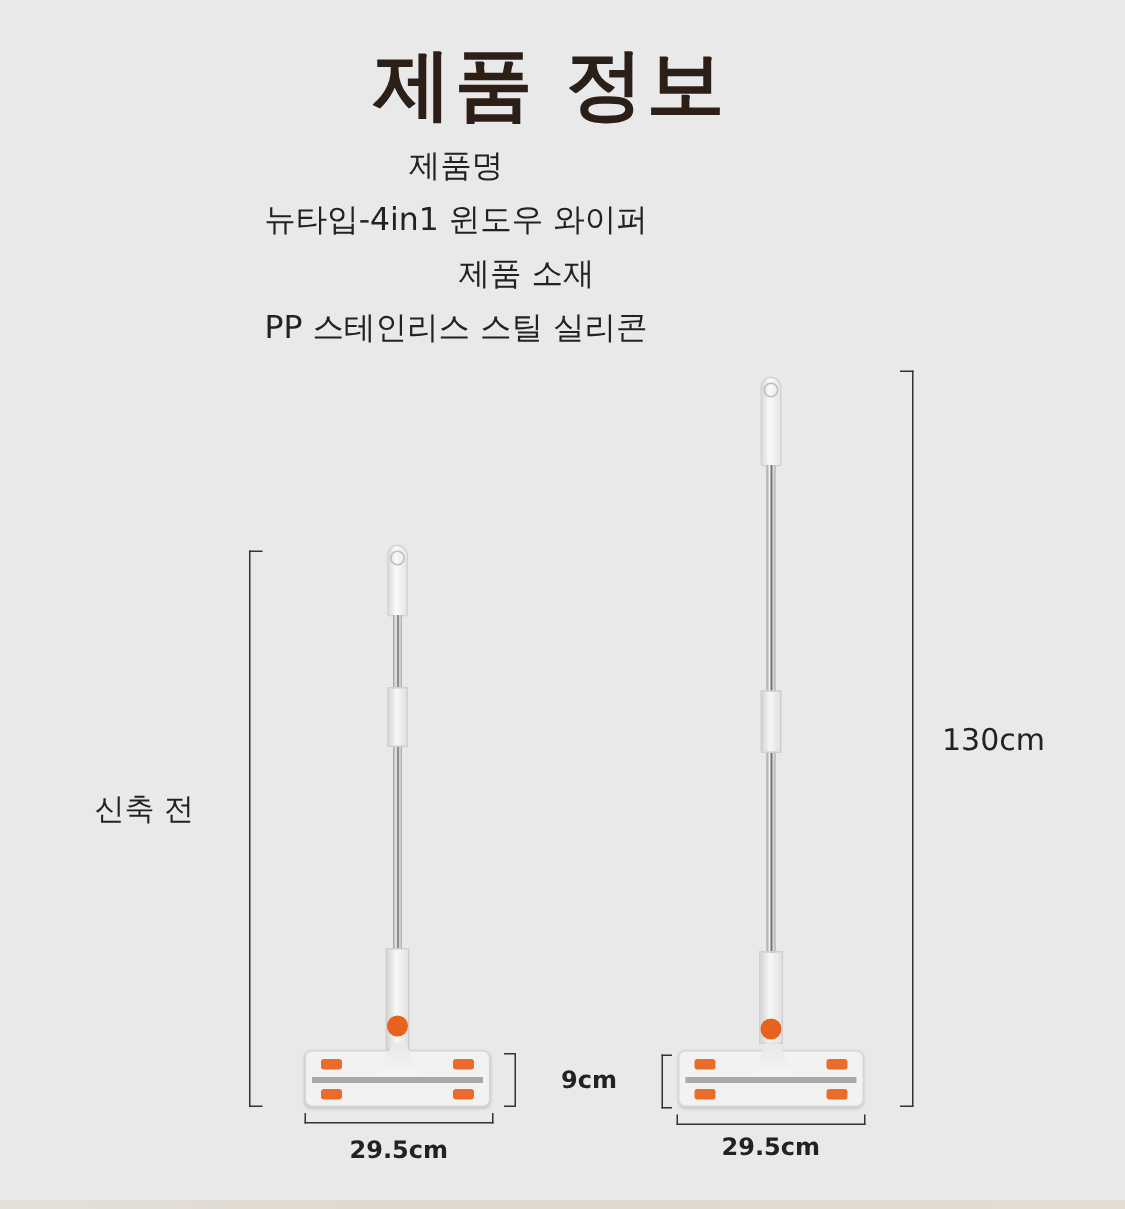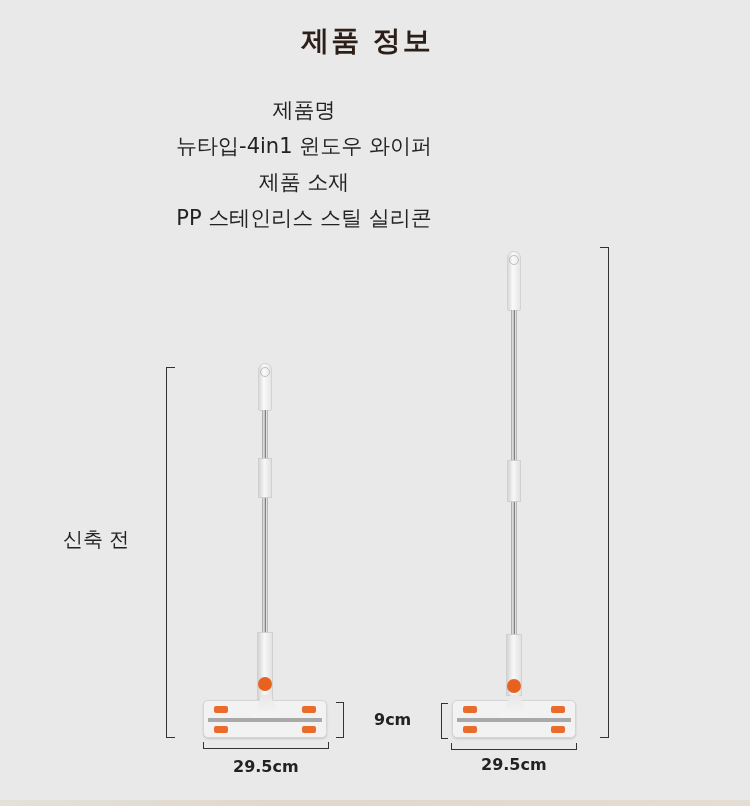--- a/index.html
+++ b/index.html
@@ -3,21 +3,21 @@
 <meta charset="utf-8">
 <style>
   html, body { margin: 0; padding: 0; }
   body {
     width: 750px; height: 806px; overflow: hidden;
     background: #e9e9e9; position: relative;
     font-family: "DejaVu Sans", sans-serif; color: #222;
   }
   .title {
     position: absolute; left: 0; width: 734px; top: 22px;
-    text-align: center; font-size: 28px; font-weight: bold;
+    text-align: center; font-size: 52px; font-weight: bold;
     color: #2b1f17; letter-spacing: 2px;
   }
   .info-line {
     position: absolute; left: 0; width: 608px; text-align: center;
     font-size: 21px; color: #222;
   }
   .bracket { position: absolute; border-color: #333; border-style: solid; }
   .label { position: absolute; font-size: 20px; color: #222; line-height: 38px; }
   .dim { position: absolute; font-size: 16px; font-weight: bold; color: #222; }
   .handle {
@@ -60,21 +60,21 @@
     background: linear-gradient(90deg,#e4e0da,#dfd8cc 40%,#e3ddd4);
   }
 </style>
 </head>
 <body>
 
 <div class="title">제품 정보</div>
 
 <div class="info-line" style="top:96px;">제품명</div>
 <div class="info-line" style="top:132px;">뉴타입-4in1 윈도우 와이퍼</div>
-<div class="info-line" style="top:168px;">제품 소재</div>
+<div class="info-line" style="top:168px;padding-left:47px;">제품 소재</div>
 <div class="info-line" style="top:204px;">PP 스테인리스 스틸 실리콘</div>
 
 <div>
   <div class="bracket" style="left:166px;top:367px;width:8px;height:369px;border-width:1px 0 1px 1px;"></div>
   <div class="label" style="left:63px;top:520px;">
     <div>신축 전</div>
   </div>
 
   <div>
     <div class="handle" style="left:258px;top:363px;height:48px;">
@@ -98,20 +98,21 @@
   <div class="bracket" style="left:336px;top:702px;width:7px;height:34px;border-width:1px 1px 1px 0;"></div>
   <div class="dim" style="left:374px;top:710px;">9cm</div>
 
   <div class="bracket" style="left:203px;top:742px;width:124px;height:6px;border-width:0 1px 1px 1px;"></div>
   <div class="dim" style="left:233px;top:757px;">29.5cm</div>
 </div>
 
 <div>
   <div class="bracket" style="left:600px;top:247px;width:8px;height:489px;border-width:1px 1px 1px 0;"></div>
   <div class="label" style="left:628px;top:474px;">
+    <div>130cm</div>
   </div>
 
   <div>
     <div class="handle" style="left:507px;top:251px;height:60px;">
         <div class="hole"></div>
       </div>
     <div class="pole" style="left:511px;top:310px;height:152px;"></div>
     <div class="sleeve" style="left:507px;top:460px;height:42px;"></div>
     <div class="pole" style="left:511px;top:502px;height:134px;"></div>
     <div class="neck" style="left:506px;top:634px;height:62px;"></div>

